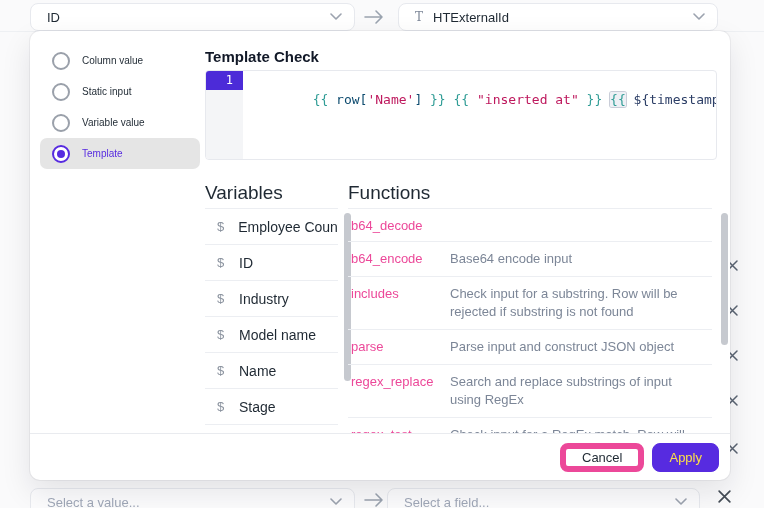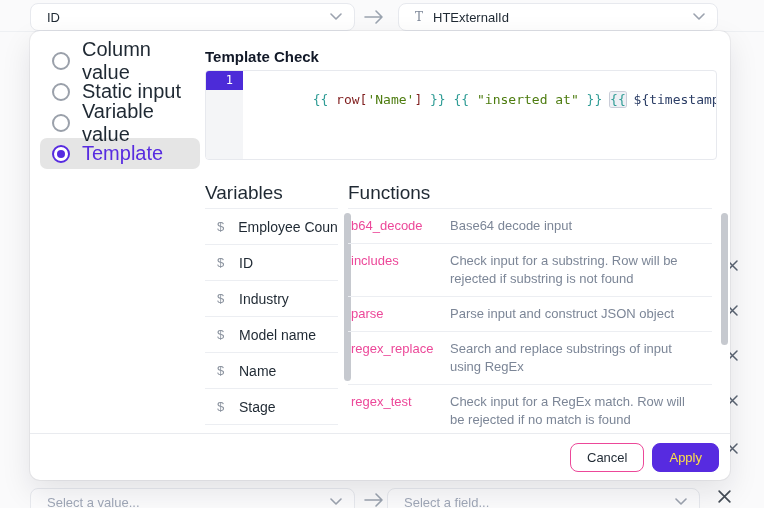--- a/index.html
+++ b/index.html
@@ -31,36 +31,36 @@
   .modal {
     position:absolute; left:30px; top:31px; width:700px; height:449px; background:#fff;
     border-radius:10px; z-index:2;
     box-shadow:0 0 0 1px rgba(16,24,40,.05), 0 12px 30px rgba(16,24,40,.10);
   }
 
   
   .opts { position:absolute; left:10px; top:14px; width:160px; }
   .opt { display:flex; align-items:center; gap:12px; height:31px; padding:0 12px; border-radius:7px; cursor:pointer; }
   .radio { width:18px; height:18px; border-radius:50%; border:2px solid #9aa0aa; background:#fff; flex:0 0 auto; position:relative; }
-  .opt-label { font-size:20px; color:#1f2933; }
+  .opt-label { font-size:10px; color:#1f2933; }
   .opt.opt-selected { background:#e5e5e5; }
   .opt.opt-selected .radio { border-color:#572be0; }
   .opt.opt-selected .radio::after { content:""; position:absolute; left:3px; top:3px; width:8px; height:8px; border-radius:50%; background:#572be0; }
   .opt.opt-selected .opt-label { color:#572be0; }
 
   .editor-title { position:absolute; left:175px; top:17px; font-size:15px; font-weight:700; color:#111827; }
 
   
   .editor { position:absolute; left:175px; top:39px; width:512px; height:90px; border:1px solid #e7e9ee; border-radius:4px; display:flex; overflow:hidden; background:#fff; }
   .gutter { width:37px; background:#f4f5f7; flex:0 0 auto; }
   .lnum { width:37px; height:19px; background:#4c2bd8; color:#fff; font-family:"DejaVu Sans Mono", monospace; font-size:12px; line-height:19px; text-align:right; padding-right:10px; }
   .code { flex:1; font-family:"DejaVu Sans Mono", monospace; font-size:13px; line-height:19px; padding:0 0 0 7px; white-space:pre; }
   .tok-delim { color:#2f9c95; }
-  .tok-plain { color:#7f1d1d; }
-  .tok-string { color:#4d7c0f; }
+  .tok-plain { color:#0c4a6e; }
+  .tok-string { color:#be185d; }
   .tok-var { color:#2c3e66; }
   .tok-delim-hl { color:#2f9c95; background:#eef0f5; box-shadow:0 0 0 1px #c9cdd8; border-radius:2px; }
 
   .col-label { position:absolute; top:151px; font-size:19px; color:#1f2933; }
 
   
   .vars { position:absolute; left:175px; top:177px; width:133px; height:223px; border-top:1px solid #eceef2; overflow:hidden; }
   .var-row { height:36px; display:flex; align-items:center; gap:14px; padding-left:12px; border-bottom:1px solid #eceef2; cursor:pointer; }
   .var-ic { color:#8a929e; font-size:13px; width:8px; }
   .var-name { font-size:14px; color:#1f2933; white-space:nowrap; }
@@ -69,21 +69,21 @@
   
   .funcs { position:absolute; left:318px; top:177px; width:364px; height:225px; border-top:1px solid #eceef2; overflow:hidden; }
   .fn-row { display:flex; padding:8px 14px 8px 3px; border-bottom:1px solid #eceef2; cursor:pointer; }
   .fn-name { width:99px; flex:0 0 auto; font-size:13px; color:#ec4899; padding-top:1px; }
   .fn-desc { flex:1; font-size:13px; line-height:18px; color:#7c8697; }
   .fscroll { position:absolute; left:691px; top:182px; width:7px; height:132px; border-radius:4px; background:#c6c9cf; }
 
   
   .footer { position:absolute; left:0; top:402px; width:700px; height:47px; border-top:1px solid #e9ebef; display:flex; align-items:center; justify-content:flex-end; gap:8px; padding-right:11px; }
   .btn { height:29px; padding:0 16px; border-radius:8px; font-size:13px; display:flex; align-items:center; cursor:pointer; }
-  .btn-cancel { background:#fff; border:1px solid #ec4899; color:#1f2933; }
+  .btn-cancel { background:#fff; border:6px solid #ec4899; color:#1f2933; }
   .btn-apply { background:#572be0; border:1px solid #572be0; color:#fde047; font-weight:400; }
 
   .close-x { position:absolute; left:717px; top:489px; width:15px; height:15px; cursor:pointer; }
 </style>
 </head>
 <body>
 
 <div class="page">
 
   <div class="hline-top"></div>
@@ -205,23 +205,26 @@
           <span class="var-name">Stage</span>
         </div>
 
     </div>
     <div class="vscroll"></div>
 
     <div class="funcs" id="funcs">
 
         <div class="fn-row">
           <span class="fn-name">b64_decode</span>
-          <span class="fn-desc">Base64 decode input</span>
-        </div>
-
+        </div>
+
+        <div class="fn-row">
+          <span class="fn-name">b64_encode</span>
+          <span class="fn-desc">Base64 encode input</span>
+        </div>
 
         <div class="fn-row">
           <span class="fn-name">includes</span>
           <span class="fn-desc">Check input for a substring. Row will be rejected if substring is not found</span>
         </div>
 
         <div class="fn-row">
           <span class="fn-name">parse</span>
           <span class="fn-desc">Parse input and construct JSON object</span>
         </div>

